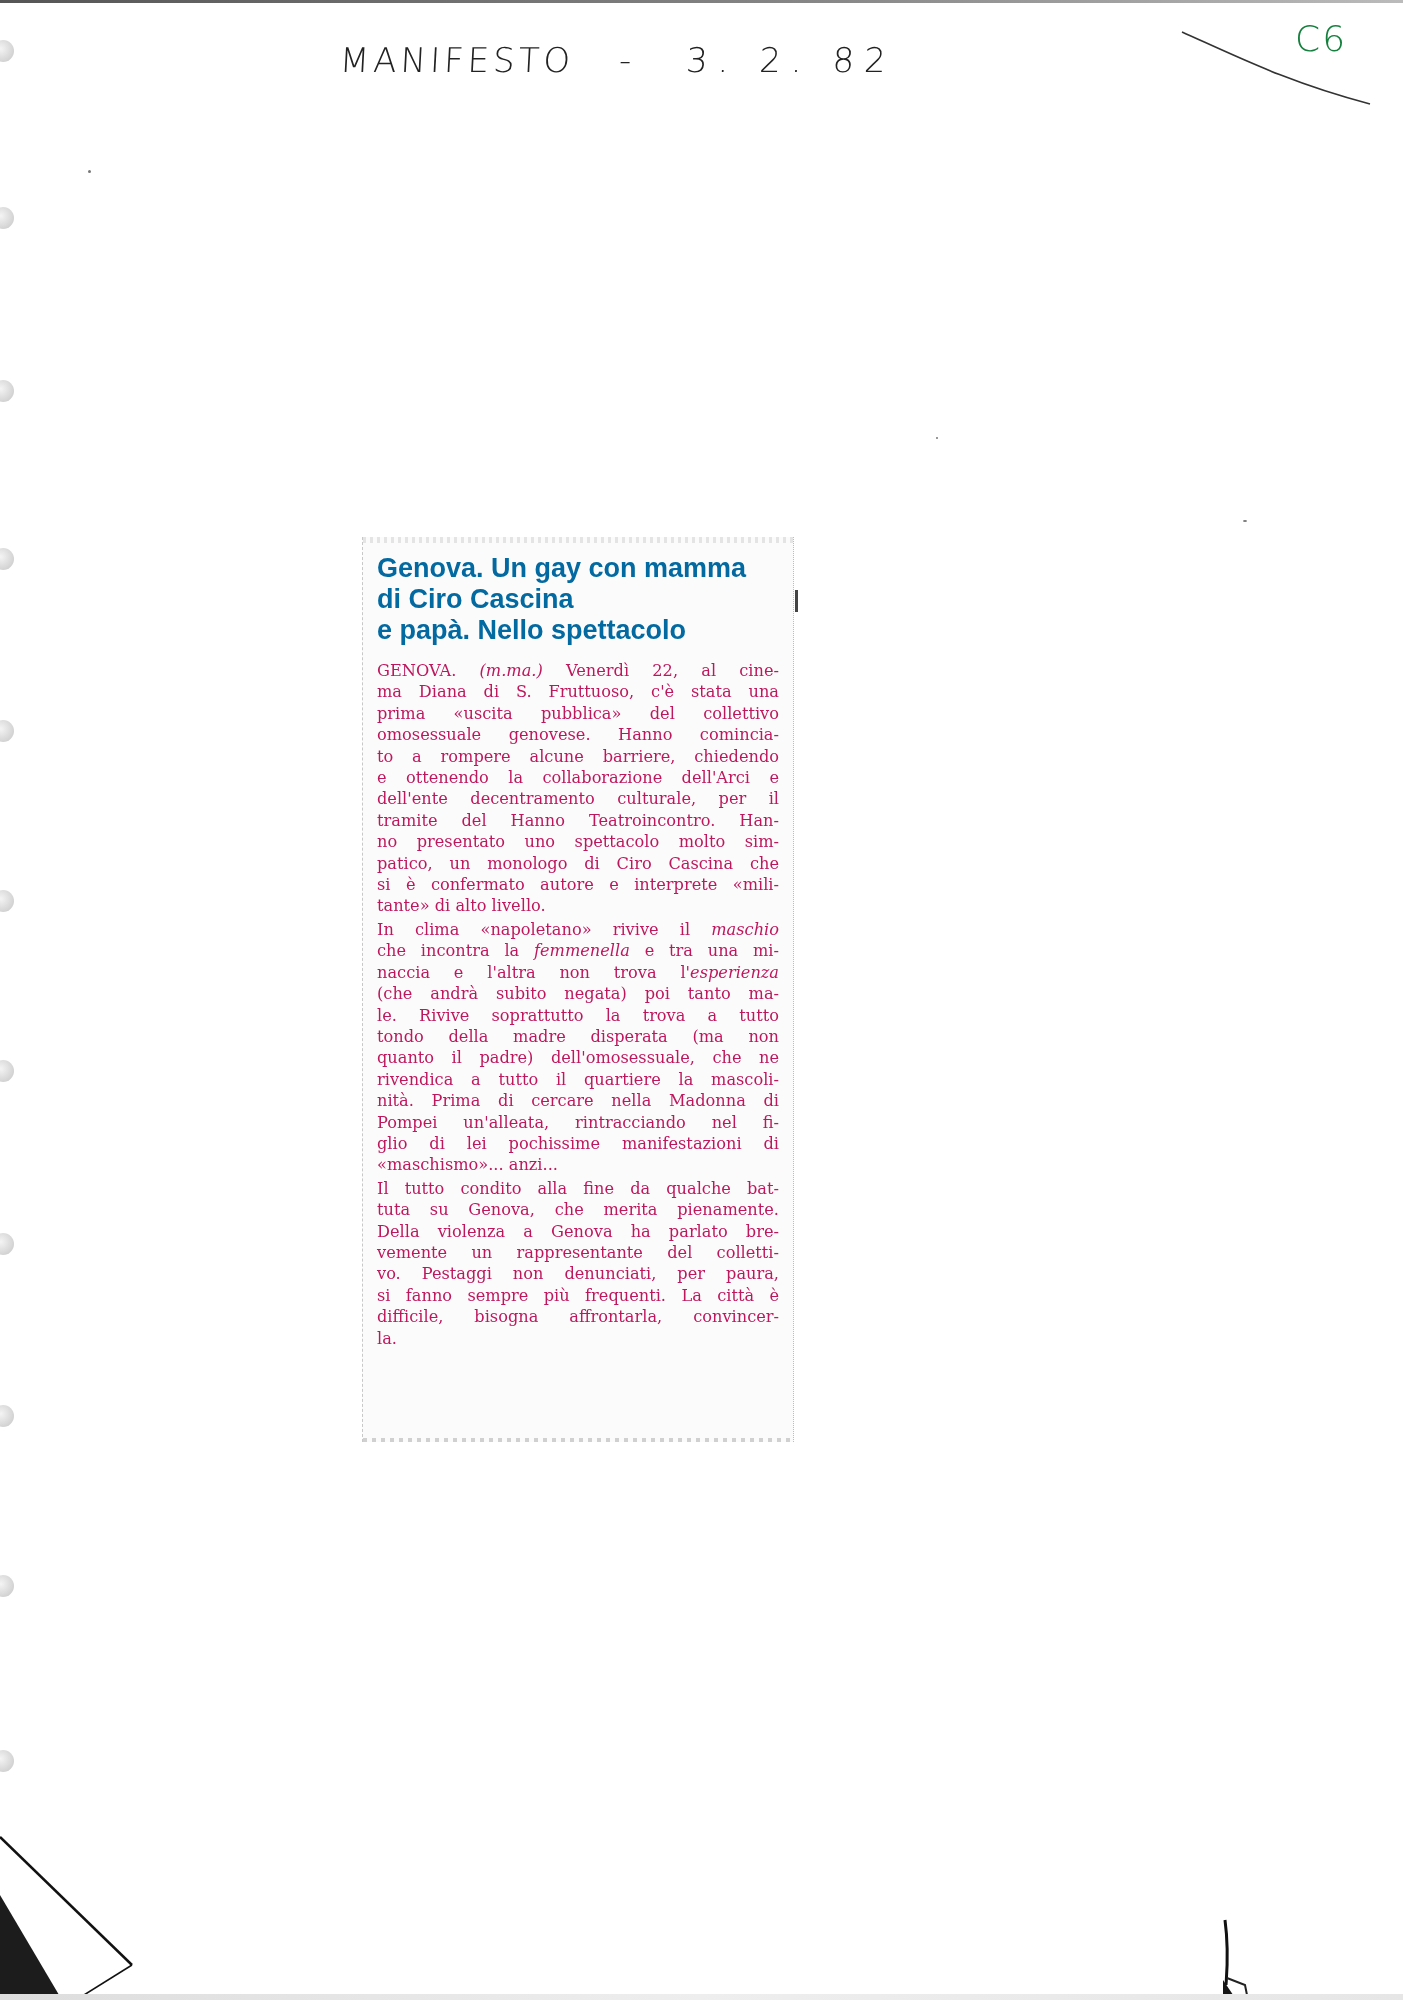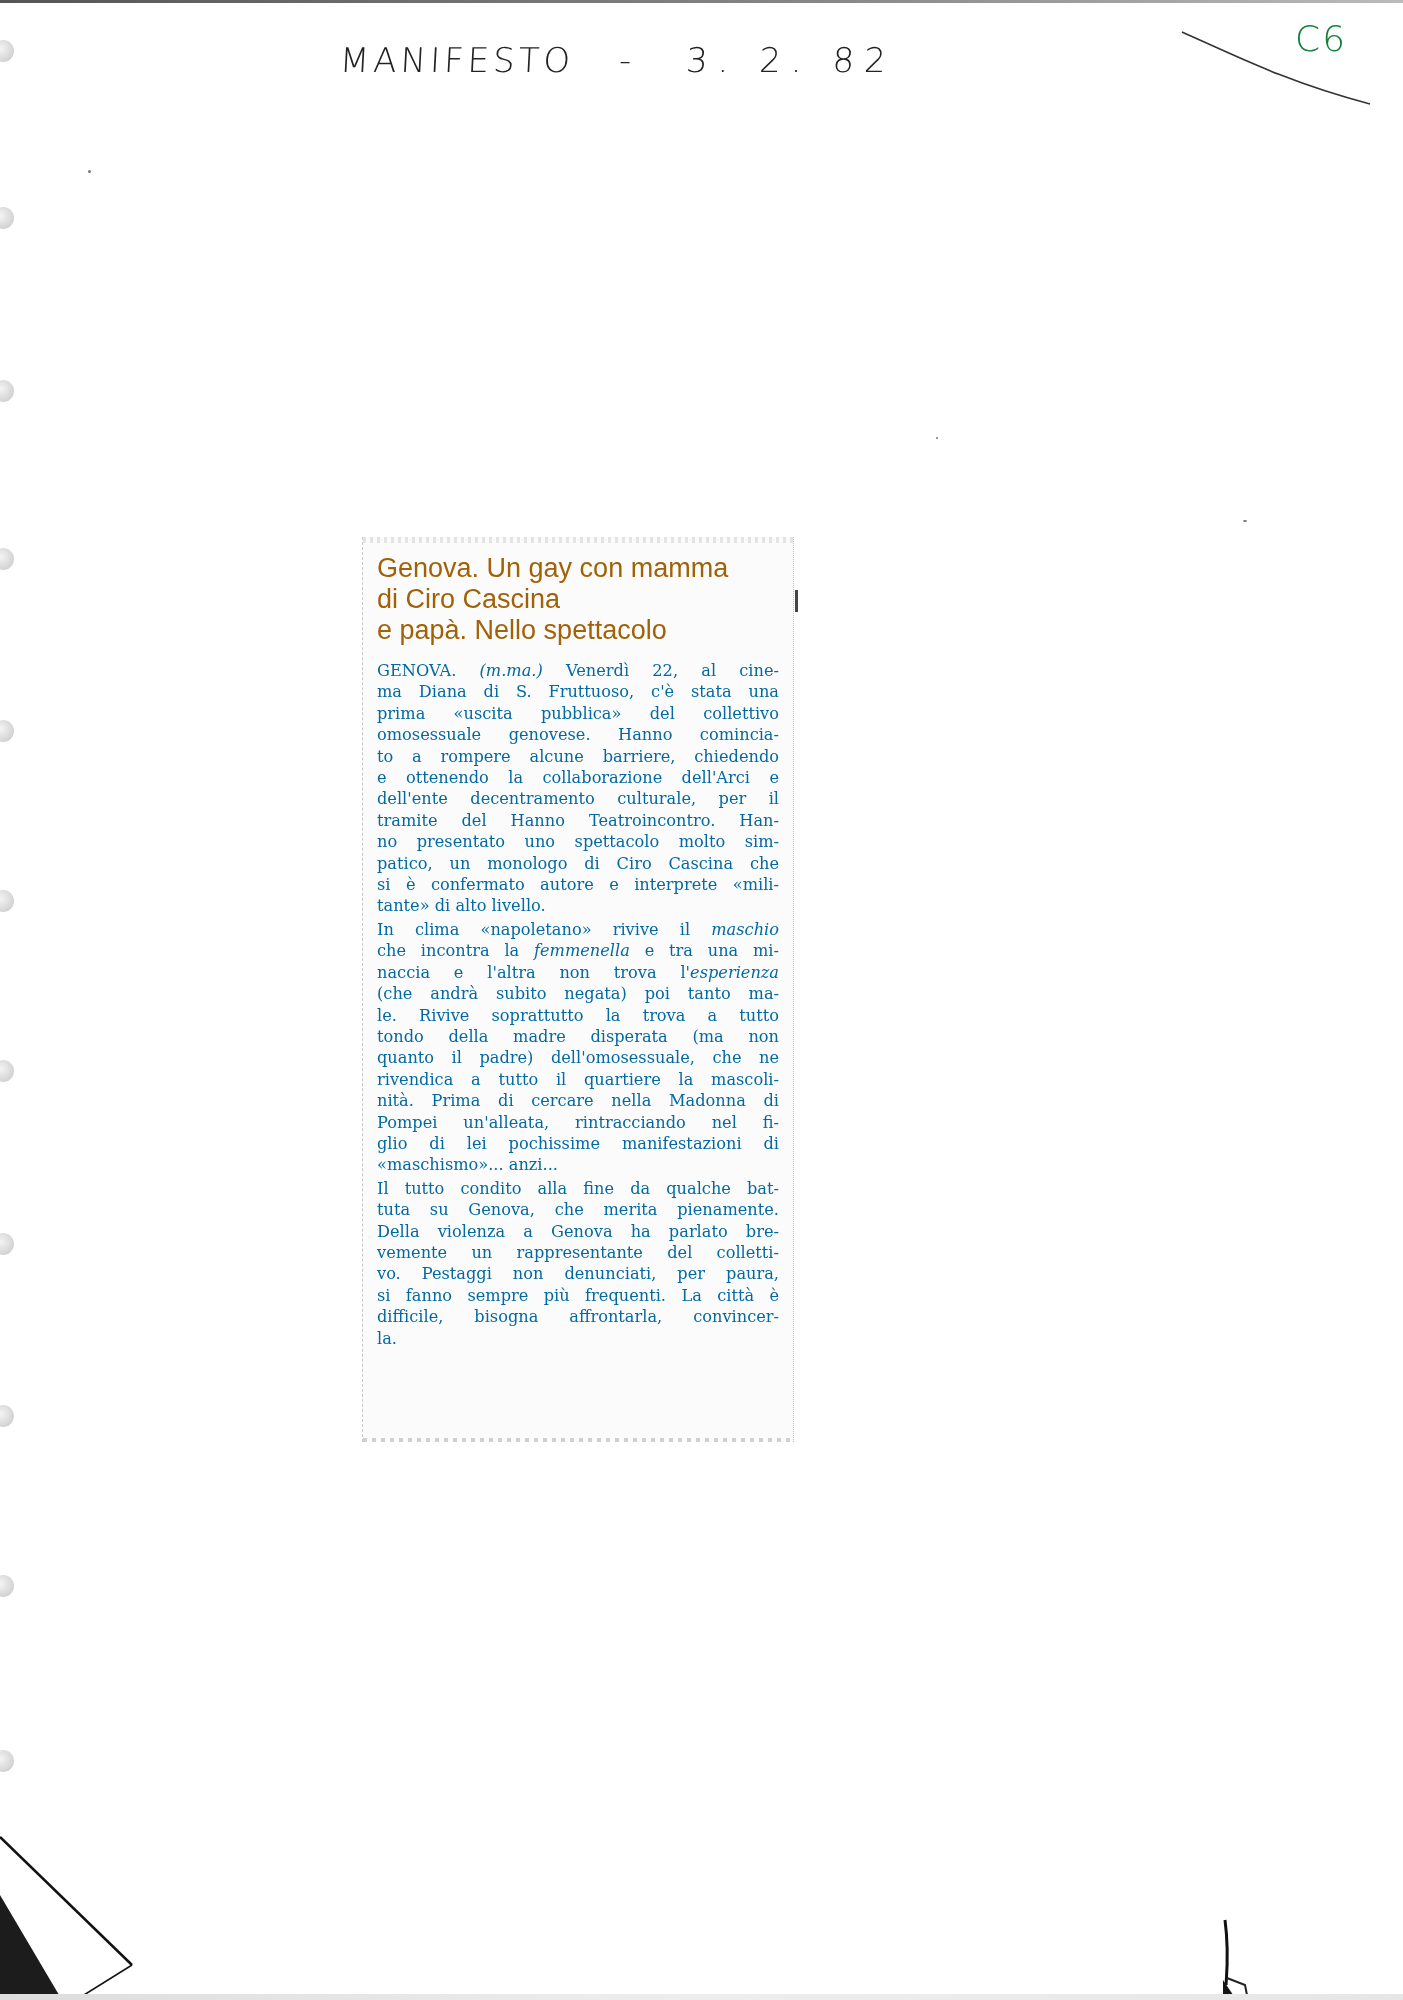--- a/index.html
+++ b/index.html
@@ -47,28 +47,28 @@
   }
   .clipping::before {
     content: ""; position: absolute; left: 0; top: 0; right: 0; height: 6px;
     background: repeating-linear-gradient(90deg, #e4e4e4 0 3px, transparent 3px 7px);
   }
   .clipping::after {
     content: ""; position: absolute; left: 0; bottom: 0; right: 0; height: 4px;
     background: repeating-linear-gradient(90deg, #d0d0d0 0 4px, transparent 4px 9px);
   }
   .headline {
-    font-family: "Liberation Sans", sans-serif; font-weight: normal;
-    font-size: 27px; line-height: 31px; color: #a16207; margin: 2px 0 14px 0;
+    font-family: "Liberation Sans", sans-serif; font-weight: bold;
+    font-size: 27px; line-height: 31px; color: #0369a1; margin: 2px 0 14px 0;
     text-align: justify;
   }
   .headline span { display: block; }
   .body-text {
     font-family: "DejaVu Serif", serif; font-size: 16.2px; line-height: 21.4px;
-    color: #0369a1; text-align: justify;
+    color: #be185d; text-align: justify;
   }
   .body-text p { margin: 0; }
   .body-text .line { display: block; white-space: nowrap; text-align-last: justify; text-align: justify; }
   .body-text .line.last { text-align-last: left; }
   .em { font-style: italic; }
   .para-gap { height: 2px; }
   .right-mark {
     position: absolute; left: 795px; top: 590px; width: 3px; height: 22px; background: #444;
   }
 

